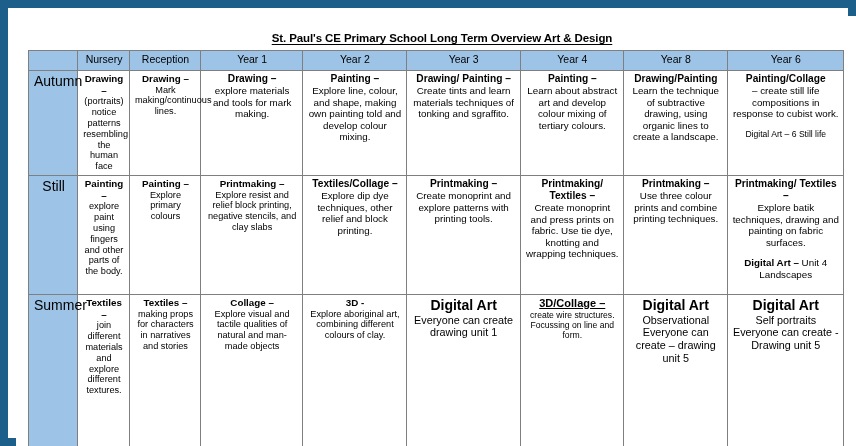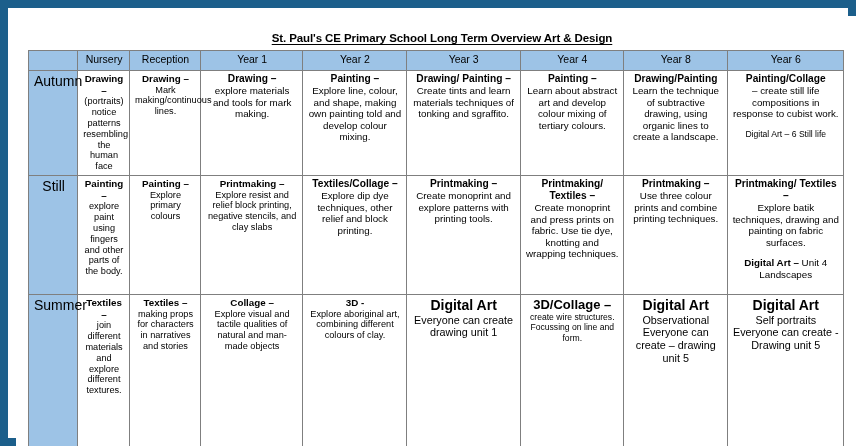--- a/index.html
+++ b/index.html
@@ -120,21 +120,21 @@
   }
   .cell .bd { display: block; }
   .cell .gap { display: block; height: 9px; }
 
   
   .fs-xs  { font-size: 8.6px; }
   .fs-sm  { font-size: 9.2px; }
   .fs-md  { font-size: 9.8px; }
   .fs-lg  { font-size: 10.8px; }
 
-  .fs-xs .hd { font-size: 13px; }
+  .fs-xs .hd { font-size: 11px; text-decoration: underline; }
   .fs-sm .hd { font-size: 9.8px; }
   .fs-md .hd { font-size: 10.2px; }
   .fs-lg .hd { font-size: 14px; }
 </style>
 </head>
 <body>
 
 <div id="page-frame">
   <div id="page-inner">
 

